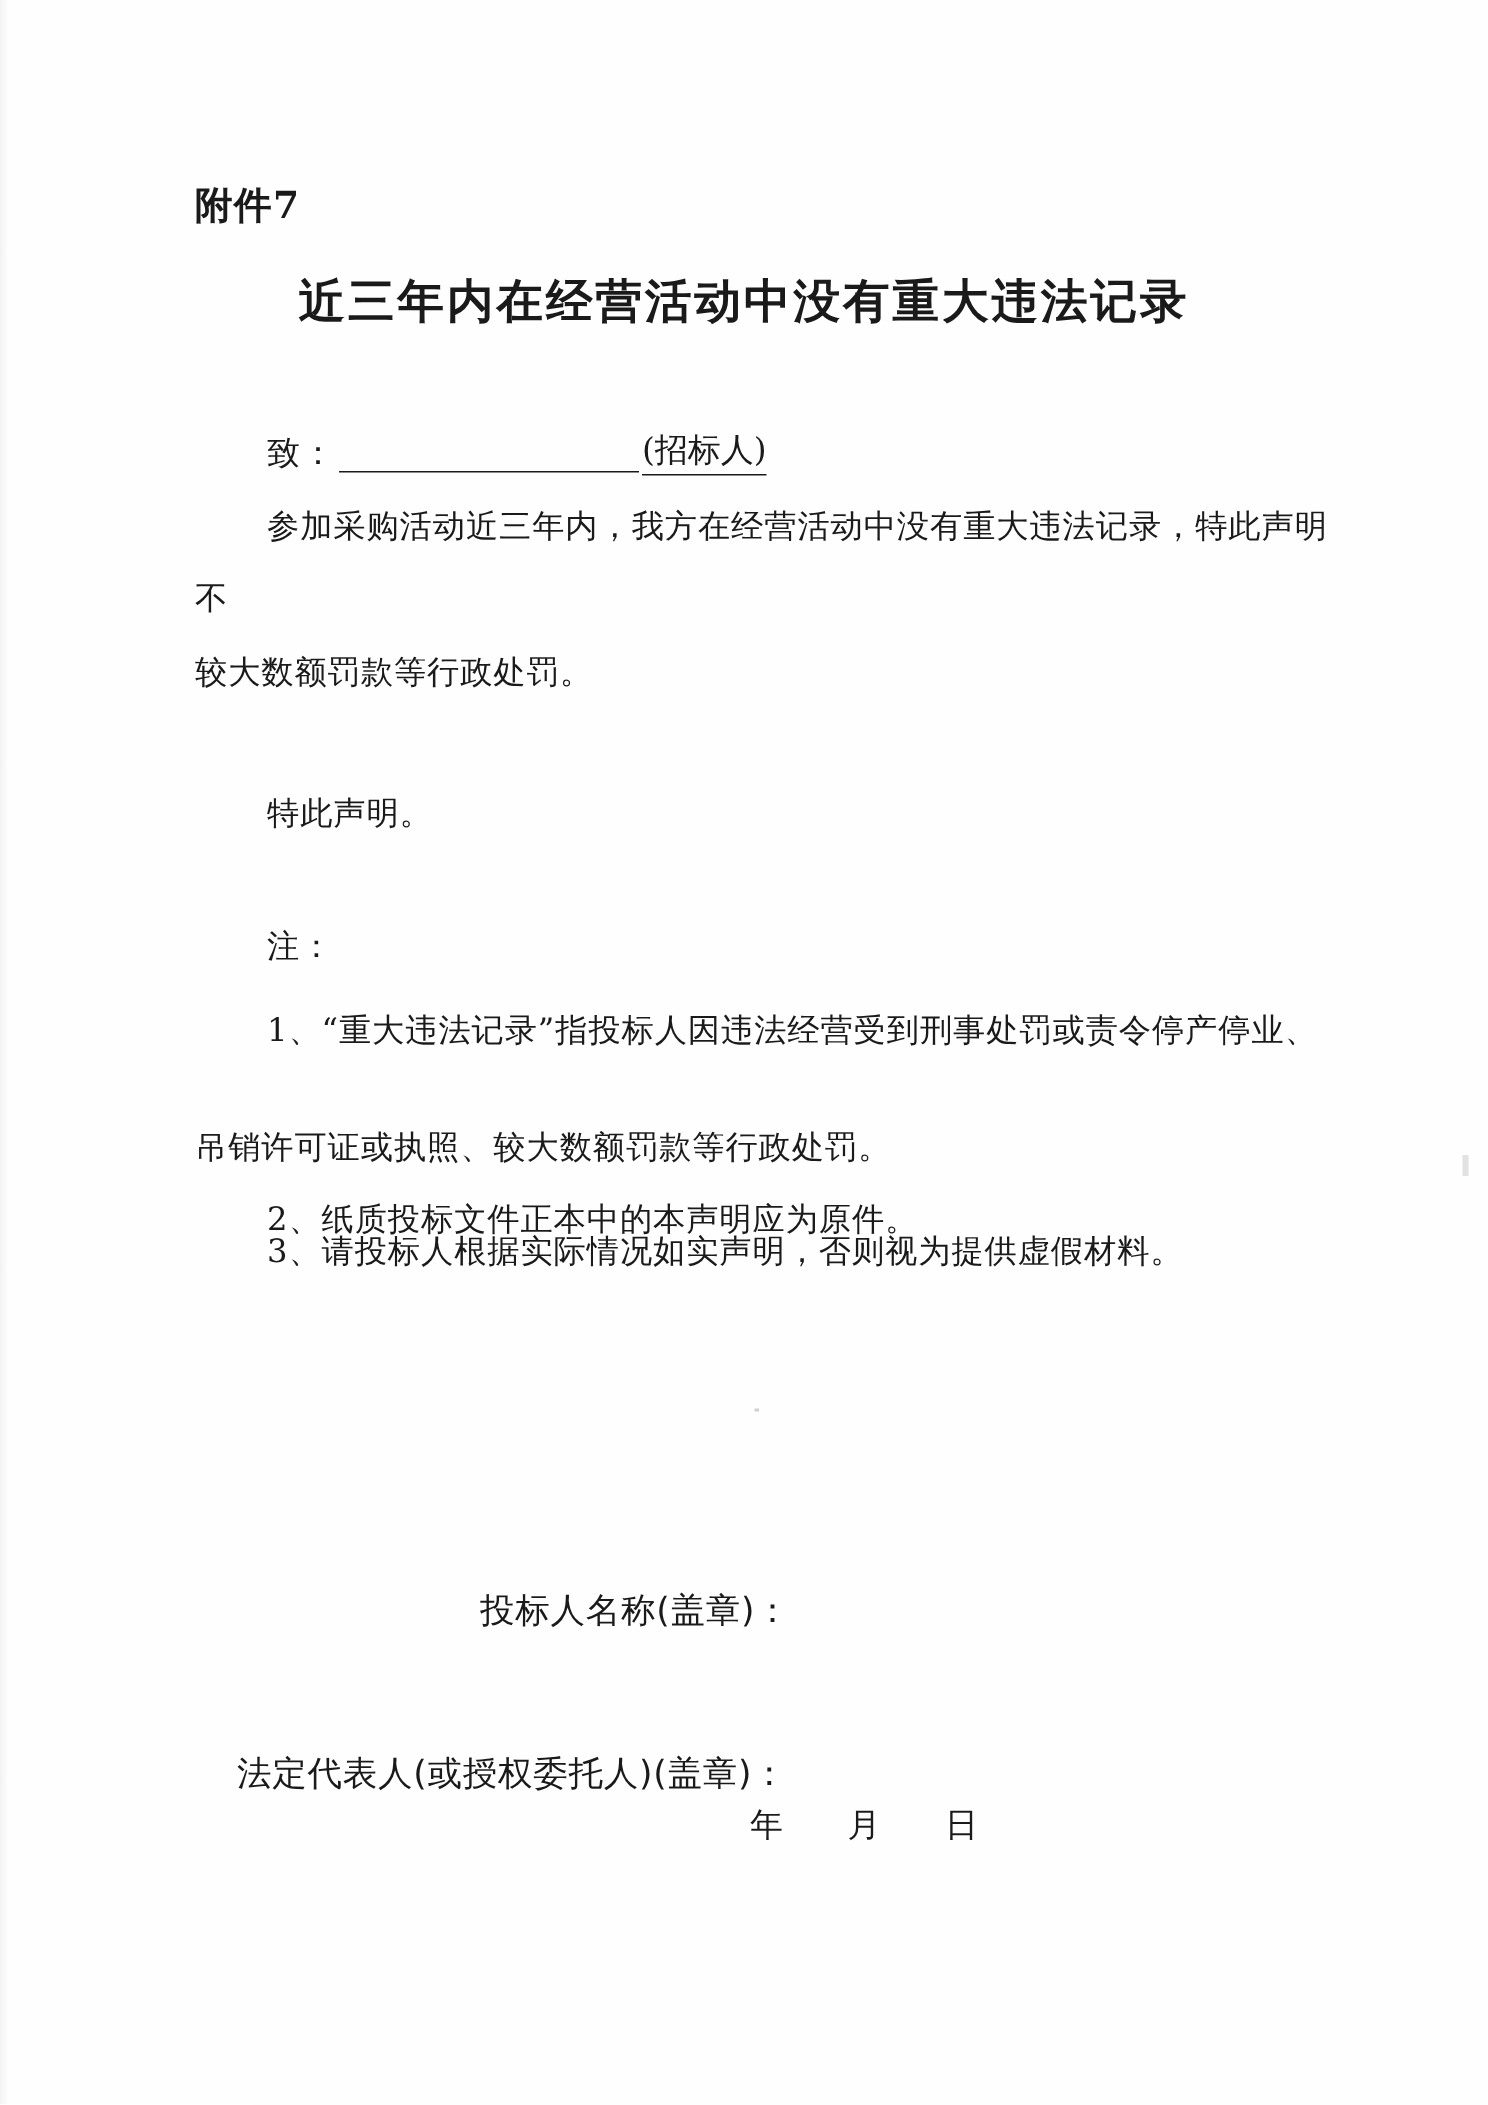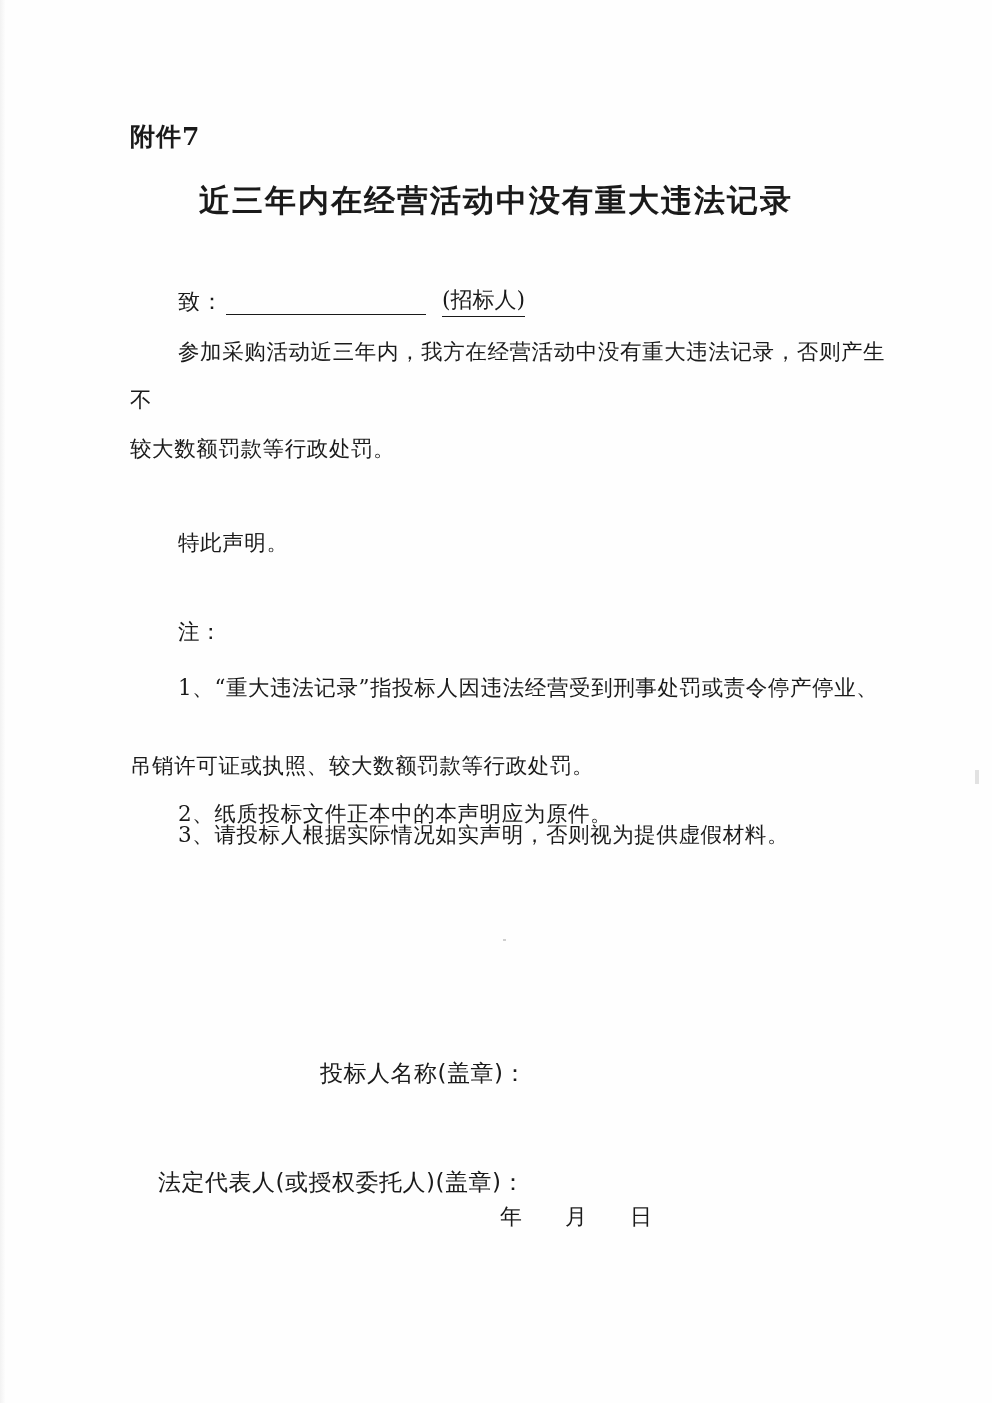--- a/index.html
+++ b/index.html
@@ -75,21 +75,20 @@
     display: inline-block;
     width: 200px;
     border-bottom: 1.5px solid #1a1a1a;
     height: 22px;
     margin: 0 2px 2px 2px;
   }
   .to-paren {
     font-size: 22px;
     border-bottom: 1.5px solid #1a1a1a;
     padding-bottom: 1px;
-    margin-left: 14px;
   }
 
   .body-line {
     position: absolute;
     font-size: 21.5px;
     letter-spacing: 0.6px;
     line-height: 1.4;
     white-space: nowrap;
   }
 
@@ -146,21 +145,21 @@
   <div class="attachment-label">附件7</div>
 
   <div class="doc-title">近三年内在经营活动中没有重大违法记录</div>
 
   <div class="to-line">
     <span class="to-label">致：</span>
     <span class="to-blank"></span>
     <span class="to-paren">(招标人)</span>
   </div>
 
-  <div class="body-line p1-a">参加采购活动近三年内，我方在经营活动中没有重大违法记录，否则产生</div>
+  <div class="body-line p1-a">参加采购活动近三年内，我方在经营活动中没有重大违法记录，特此声明</div>
   <div class="body-line p1-b">不</div>
   <div class="body-line p1-c">较大数额罚款等行政处罚。</div>
 
   <div class="body-line declare">特此声明。</div>
 
   <div class="body-line note-head">注：</div>
 
   <div class="body-line note1-a">1、“重大违法记录”指投标人因违法经营受到刑事处罚或责令停产停业、</div>
   <div class="body-line note1-b">吊销许可证或执照、较大数额罚款等行政处罚。</div>
   <div class="body-line note2">2、纸质投标文件正本中的本声明应为原件。</div>

